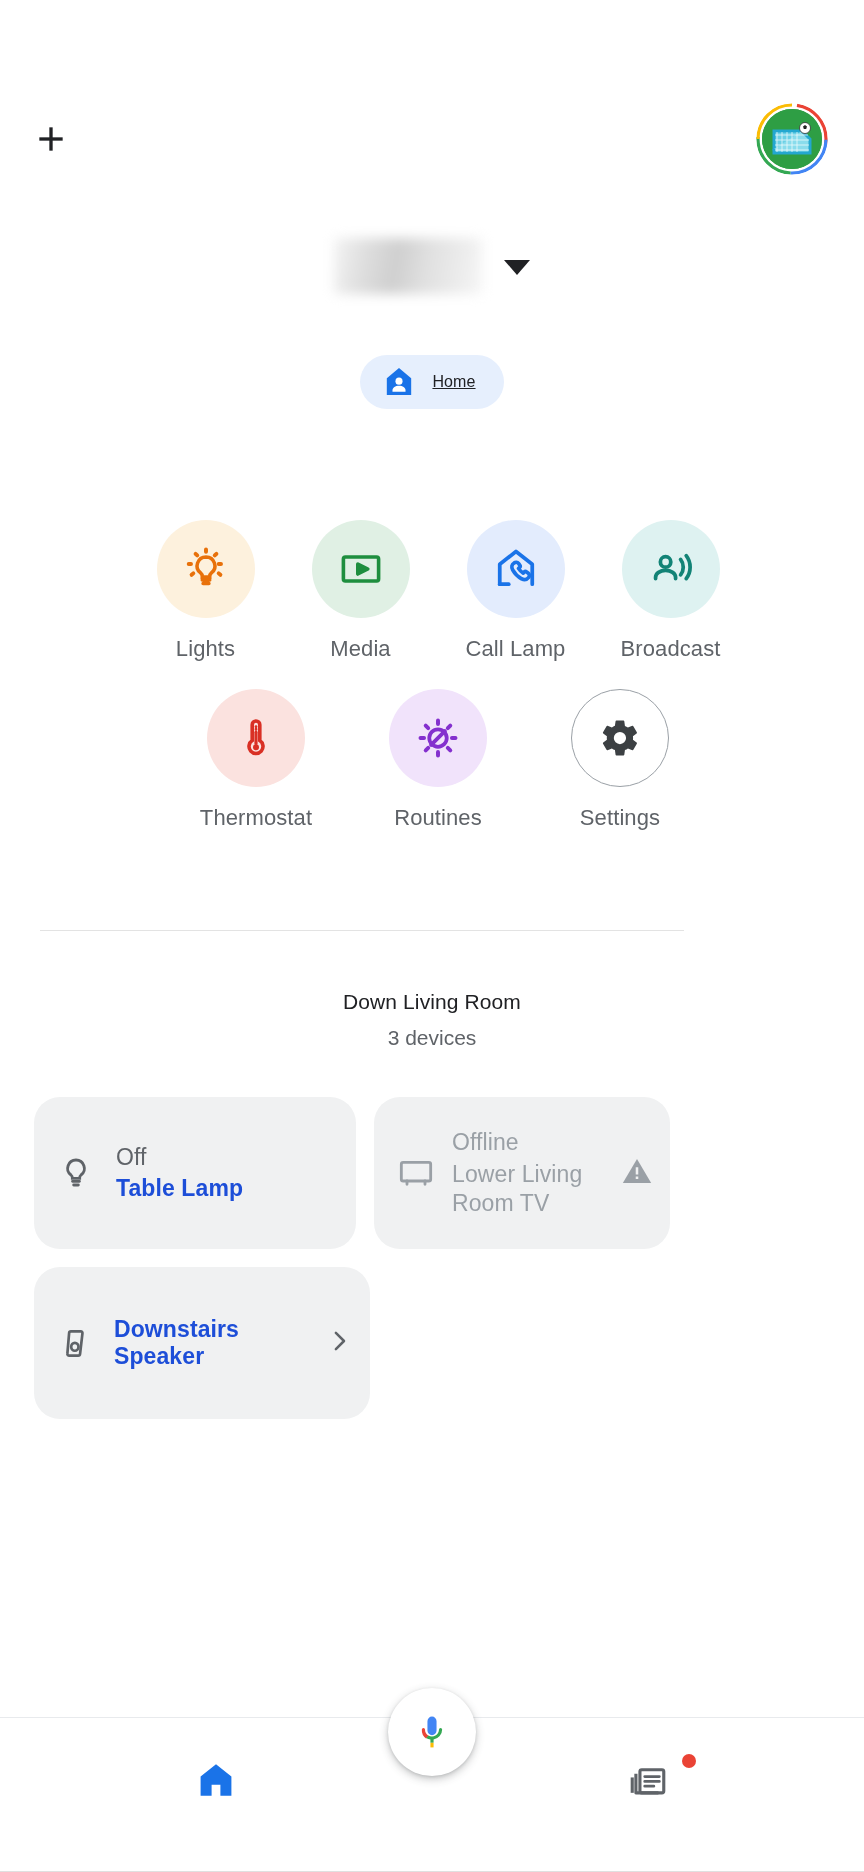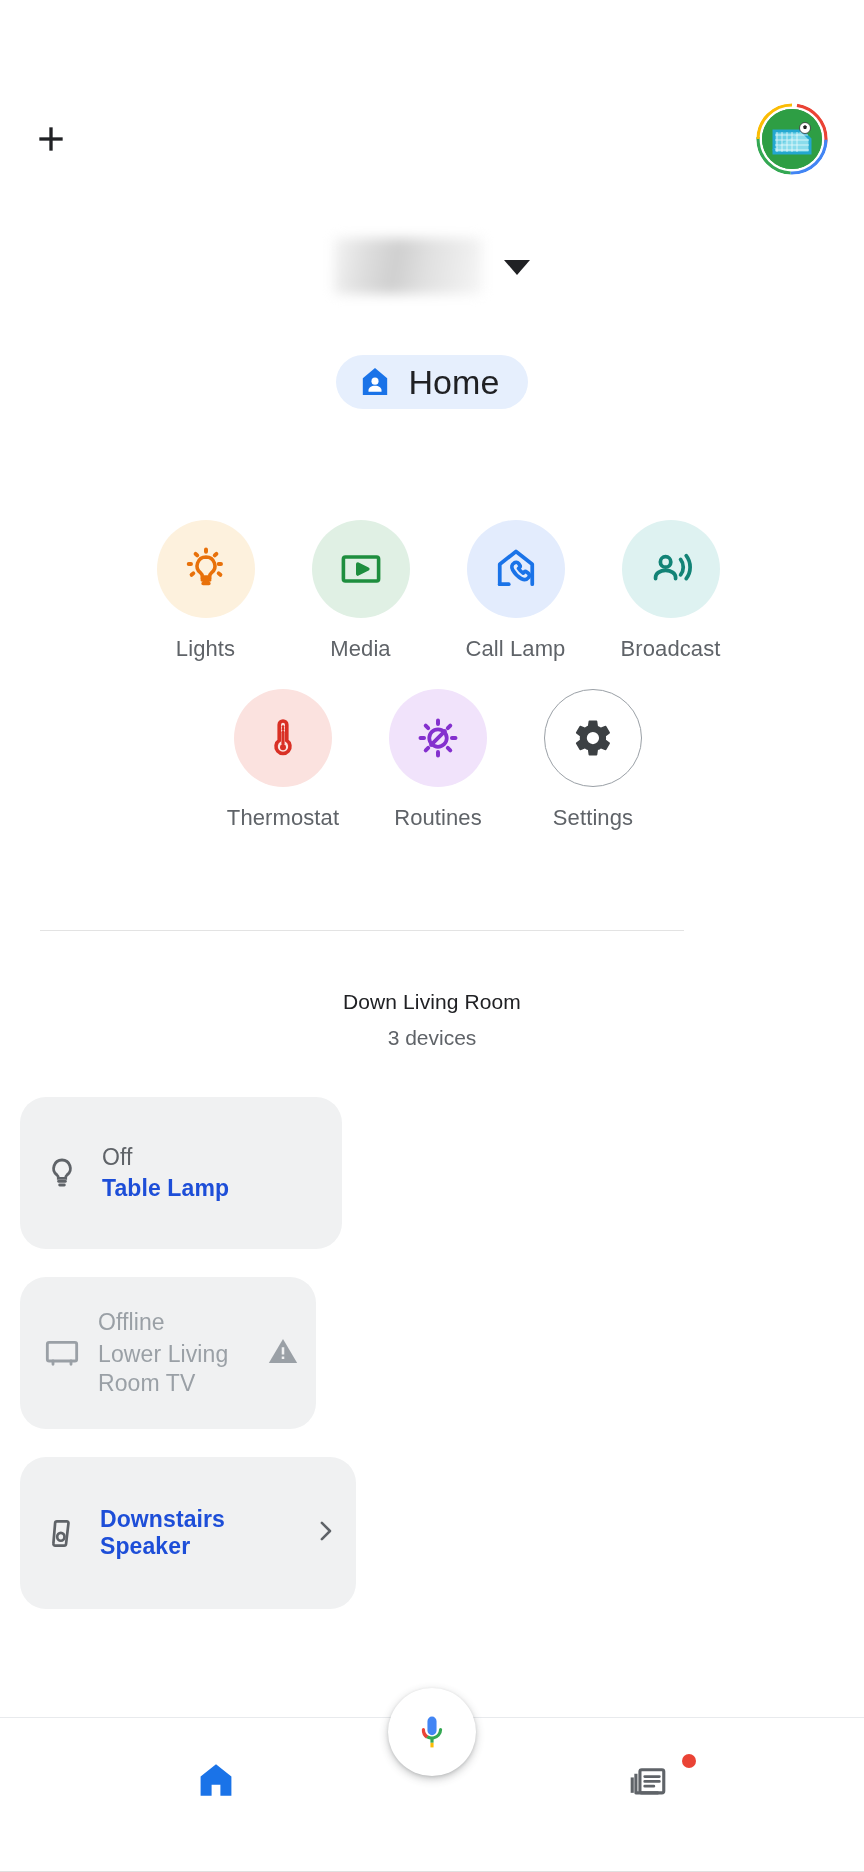--- a/index.html
+++ b/index.html
@@ -71,31 +71,31 @@
     display: flex; justify-content: center;
   }
   .home-chip {
     display: flex; align-items: center; gap: 16px;
     height: 54px; padding: 0 28px 0 22px;
     border-radius: 27px;
     background: #e6effd;
     cursor: pointer;
   }
   .home-chip .label {
-    font-size: 34px; color: #202124; letter-spacing: .1px;
+    font-size: 16px; color: #202124; letter-spacing: .1px; text-decoration: underline;
   }
 
   
   .grid {
     position: absolute; top: 520px; left: 0; width: 864px;
   }
   .grid-row {
     display: flex; justify-content: center; margin-left: 12px;
   }
-  .grid-row.row2 { margin-top: 27px; }
+  .grid-row.row2 { margin-top: 27px; gap: 27px; }
   .cell {
     width: 155px;
     display: flex; flex-direction: column; align-items: center;
     cursor: pointer;
   }
   .bubble {
     width: 98px; height: 98px; border-radius: 50%;
     display: flex; align-items: center; justify-content: center;
   }
   .bubble.outline {
@@ -121,23 +121,23 @@
   .room-title {
     font-size: 21px; color: #202124; letter-spacing: .1px;
   }
   .room-sub {
     margin-top: 12px;
     font-size: 21px; color: #5f6368;
   }
 
   
   .cards {
-    position: absolute; top: 1097px; left: 20px;
+    position: absolute; top: 1097px; left: 34px;
     width: 700px;
-    display: flex; flex-wrap: wrap; gap: 28px; flex-direction: column;
+    display: flex; flex-wrap: wrap; gap: 18px;
   }
   .card {
     background: #f0f1f2;
     border-radius: 26px;
     cursor: pointer;
     position: relative;
   }
   .card.lamp {
     width: 322px; height: 152px;
     display: flex; align-items: center; gap: 20px;

